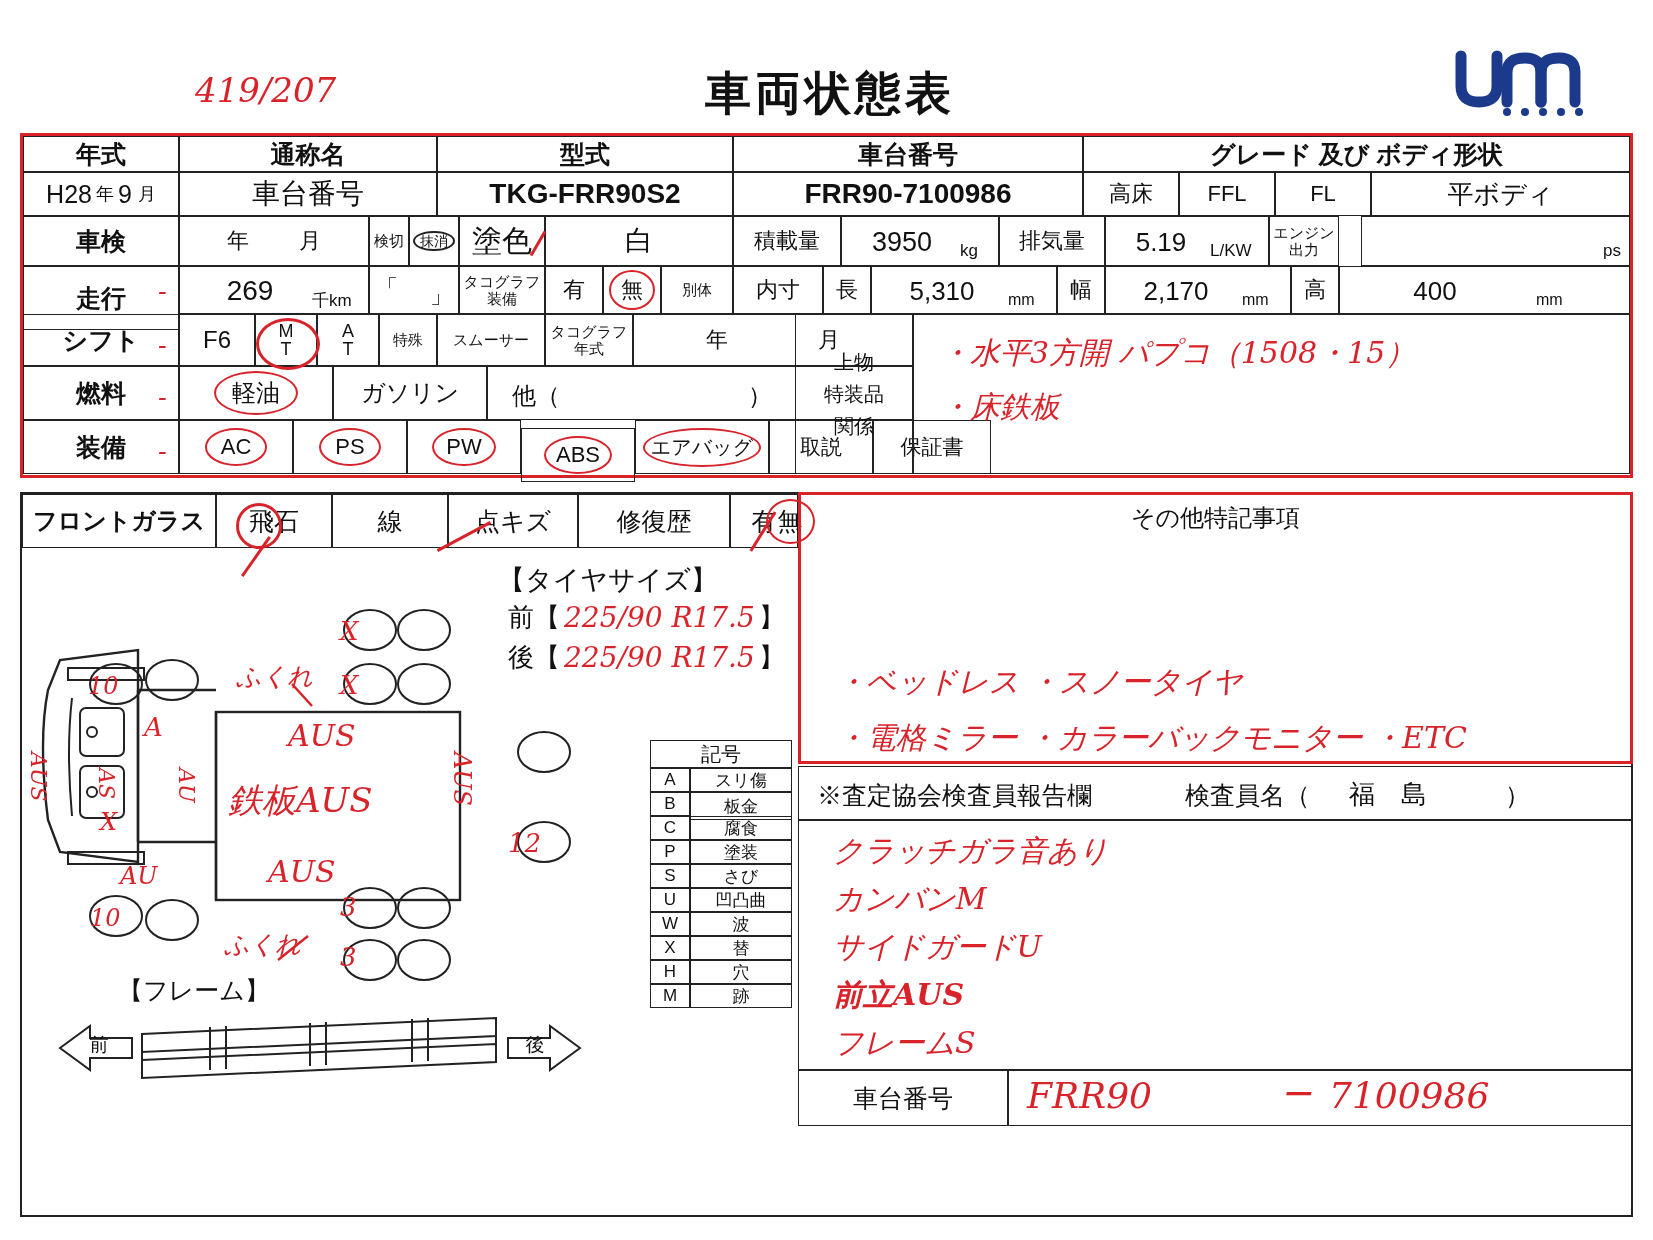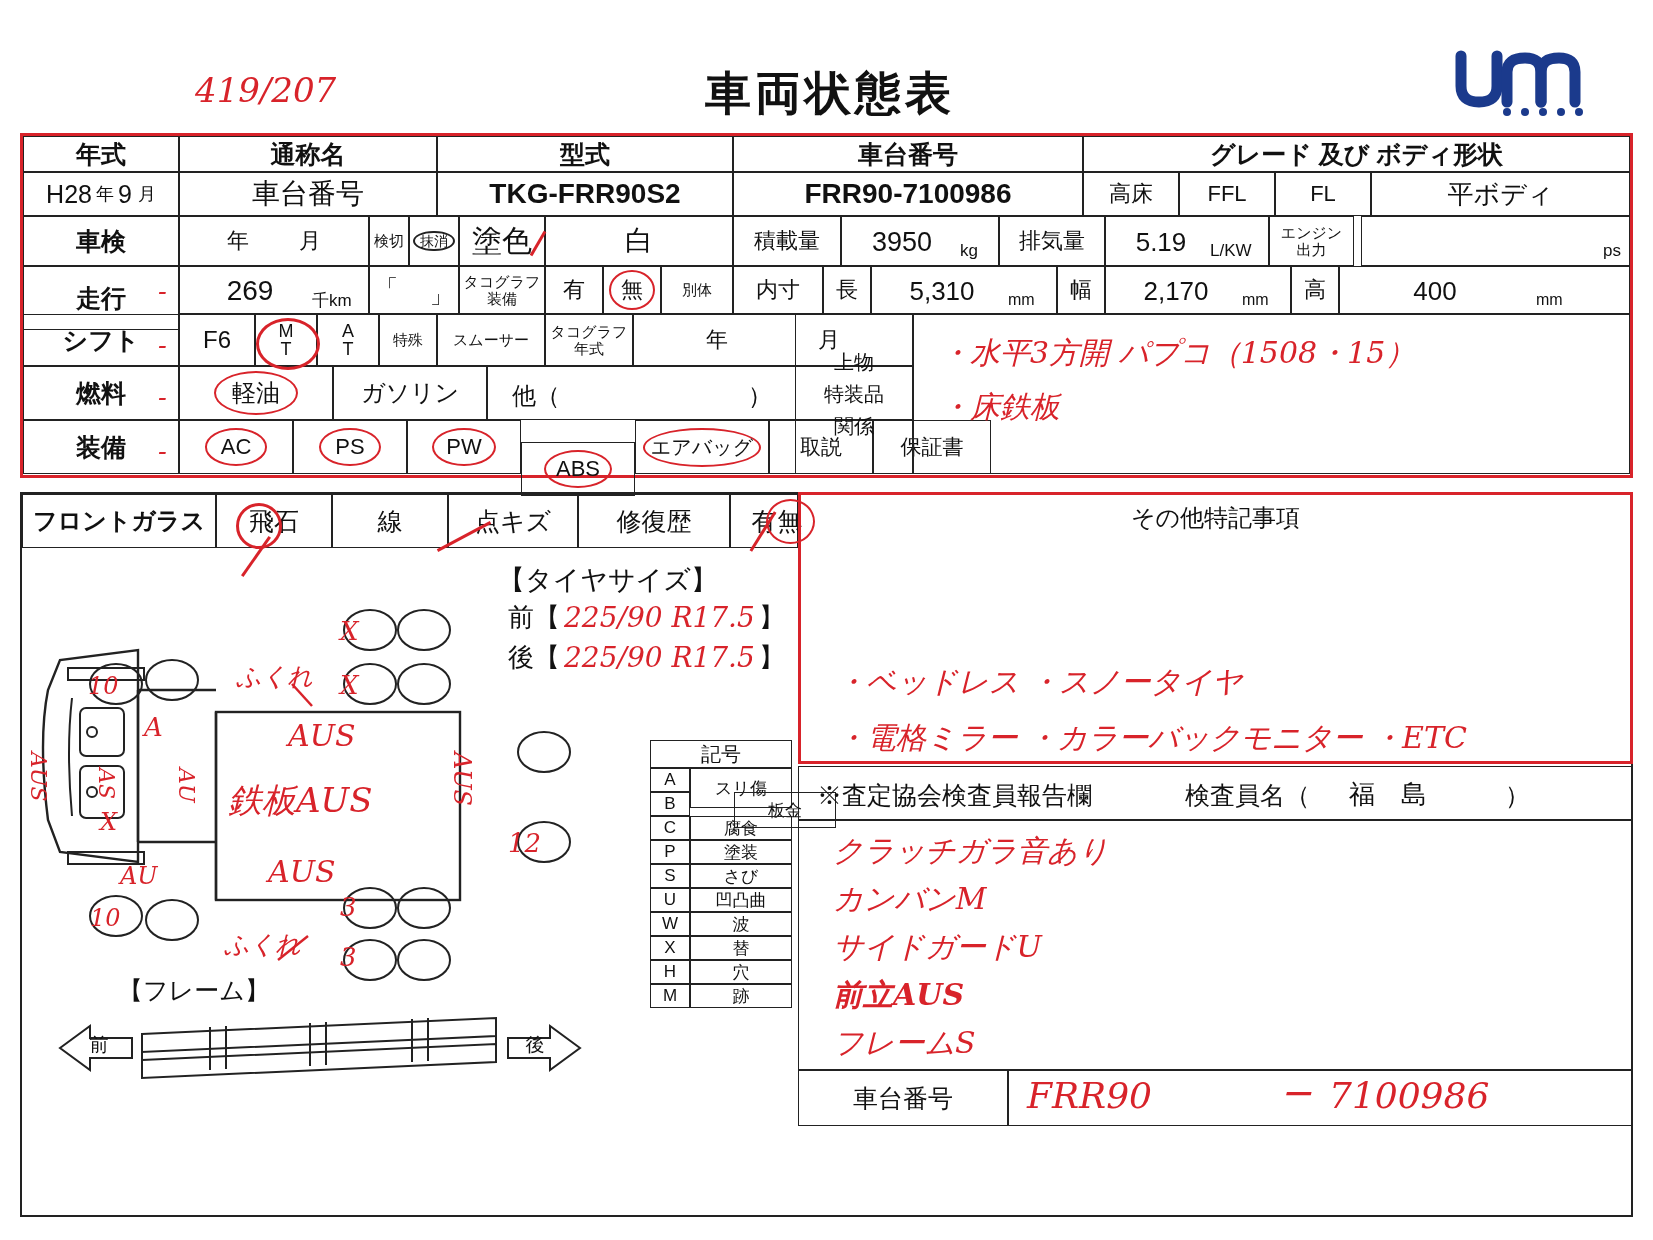--- a/index.html
+++ b/index.html
@@ -87,21 +87,21 @@
   <div class="abs cell ctr" style="left:733px;top:216px;width:108px;height:50px;font-size:22px;">積載量</div>
   <div class="abs cell" style="left:841px;top:216px;width:158px;height:50px;">
     <div class="abs ctr" style="left:0;top:0;width:120px;height:50px;font-size:27px;">3950</div>
     <div class="abs" style="left:118px;top:24px;font-size:17px;">kg</div>
   </div>
   <div class="abs cell ctr" style="left:999px;top:216px;width:106px;height:50px;font-size:22px;">排気量</div>
   <div class="abs cell" style="left:1105px;top:216px;width:164px;height:50px;">
     <div class="abs ctr" style="left:0;top:0;width:110px;height:50px;font-size:26px;">5.19</div>
     <div class="abs" style="left:104px;top:24px;font-size:17px;">L/KW</div>
   </div>
-  <div class="abs cell ctr xsm" style="left:1269px;top:216px;width:85px;height:50px;line-height:1.15;white-space:pre-line;">エンジン
+  <div class="abs cell ctr xsm" style="left:1269px;top:216px;width:70px;height:50px;line-height:1.15;white-space:pre-line;">エンジン
 出力</div>
   <div class="abs cell" style="left:1361px;top:216px;width:269px;height:50px;">
     <div class="abs" style="right:8px;bottom:4px;font-size:17px;">ps</div>
   </div>
 
   <div class="abs cell ctr lbl" style="left:23px;top:266px;width:156px;height:64px;">走行</div>
   <div class="abs cell" style="left:179px;top:266px;width:190px;height:48px;">
     <div class="abs ctr" style="left:0;top:0;width:140px;height:48px;font-size:28px;">269</div>
     <div class="abs" style="left:132px;top:22px;font-size:17px;">千km</div>
   </div>
@@ -161,21 +161,21 @@
   <div class="abs cell ctr lbl" style="left:23px;top:420px;width:156px;height:54px;">装備</div>
   <div class="abs cell ctr" style="left:179px;top:420px;width:114px;height:54px;font-size:22px;">
       <span class="oval" style="padding:4px 14px">AC</span>
     </div>
   <div class="abs cell ctr" style="left:293px;top:420px;width:114px;height:54px;font-size:22px;">
       <span class="oval" style="padding:4px 14px">PS</span>
     </div>
   <div class="abs cell ctr" style="left:407px;top:420px;width:114px;height:54px;font-size:22px;">
       <span class="oval" style="padding:4px 12px">PW</span>
     </div>
-  <div class="abs cell ctr" style="left:521px;top:442px;width:114px;height:54px;font-size:22px;">
+  <div class="abs cell ctr" style="left:521px;top:428px;width:114px;height:54px;font-size:22px;">
       <span class="oval" style="padding:4px 10px">ABS</span>
     </div>
   <div class="abs cell ctr" style="left:635px;top:420px;width:134px;height:54px;font-size:20px;">
       <span class="oval" style="padding:4px 6px">エアバッグ</span>
     </div>
   <div class="abs cell ctr" style="left:769px;top:420px;width:104px;height:54px;font-size:21px;">取説</div>
   <div class="abs cell ctr" style="left:873px;top:420px;width:118px;height:54px;font-size:21px;">保証書</div>
 
   <div class="abs cell ctr xsm" style="left:795px;top:314px;width:118px;height:160px;line-height:1.6;white-space:pre-line;font-size:20px;">上物
 特装品
@@ -291,23 +291,23 @@
       <line x1="352" y1="19" x2="352" y2="62" stroke="#222" stroke-width="2"></line>
       <line x1="368" y1="18" x2="368" y2="61" stroke="#222" stroke-width="2"></line>
     </svg>
   </div>
   <div class="abs ctr" style="left:82px;top:1030px;width:34px;height:30px;font-size:19px;">前</div>
   <div class="abs ctr" style="left:518px;top:1030px;width:34px;height:30px;font-size:19px;">後</div>
 
   <div class="abs" style="left:650px;top:740px;width:142px;height:266px;">
     <div class="abs cell ctr" style="left:0;top:0;width:142px;height:28px;font-size:20px;">記号</div>
     <div class="abs cell ctr" style="left:0;top:28px;width:40px;height:24px;font-size:17px;">A</div>
-    <div class="abs cell ctr" style="left:40px;top:28px;width:102px;height:40px;font-size:17px;">スリ傷</div>
+    <div class="abs cell ctr" style="left:40px;top:28px;width:102px;height:24px;font-size:17px;">スリ傷</div>
     <div class="abs cell ctr" style="left:0;top:52px;width:40px;height:24px;font-size:17px;">B</div>
-    <div class="abs cell ctr" style="left:40px;top:52px;width:102px;height:36px;font-size:17px;margin-left:44px;">板金</div>
+    <div class="abs cell ctr" style="left:40px;top:52px;width:102px;height:28px;font-size:17px;">板金</div>
     <div class="abs cell ctr" style="left:0;top:76px;width:40px;height:24px;font-size:17px;">C</div>
     <div class="abs cell ctr" style="left:40px;top:76px;width:102px;height:24px;font-size:17px;">腐食</div>
     <div class="abs cell ctr" style="left:0;top:100px;width:40px;height:24px;font-size:17px;">P</div>
     <div class="abs cell ctr" style="left:40px;top:100px;width:102px;height:24px;font-size:17px;">塗装</div>
     <div class="abs cell ctr" style="left:0;top:124px;width:40px;height:24px;font-size:17px;">S</div>
     <div class="abs cell ctr" style="left:40px;top:124px;width:102px;height:24px;font-size:17px;">さび</div>
     <div class="abs cell ctr" style="left:0;top:148px;width:40px;height:24px;font-size:17px;">U</div>
     <div class="abs cell ctr" style="left:40px;top:148px;width:102px;height:24px;font-size:17px;">凹凸曲</div>
     <div class="abs cell ctr" style="left:0;top:172px;width:40px;height:24px;font-size:17px;">W</div>
     <div class="abs cell ctr" style="left:40px;top:172px;width:102px;height:24px;font-size:17px;">波</div>

